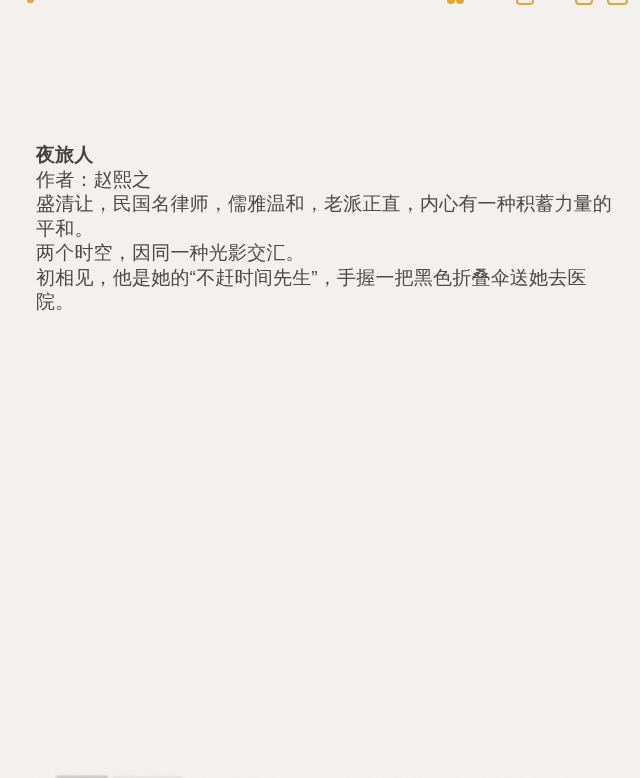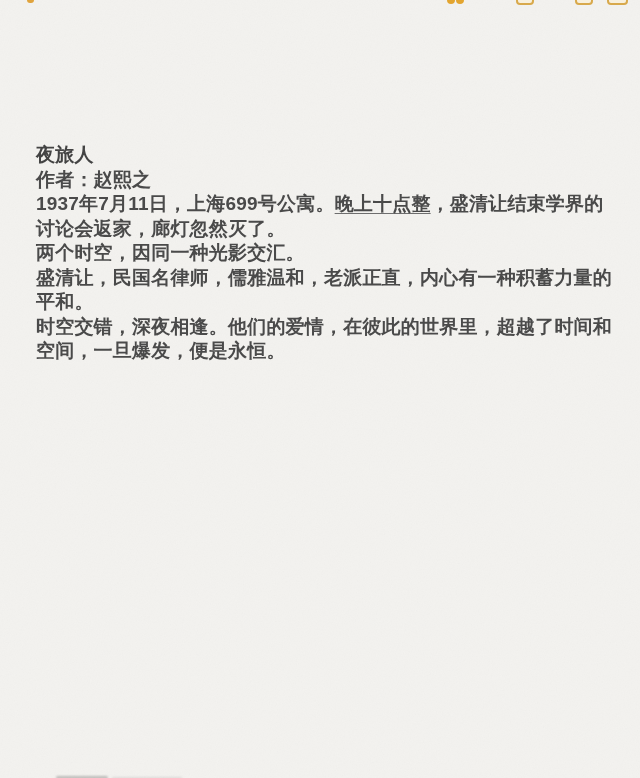--- a/index.html
+++ b/index.html
@@ -56,21 +56,20 @@
     width: 586px;
     color: #4a4a4a;
     font-size: 19px;
     line-height: 24.5px;
     letter-spacing: 0.2px;
   }
   .para {
     white-space: pre-wrap;
     margin: 0;
     word-break: break-all;
-    font-weight: bold;
   }
   .para.bold { font-weight: 600; color: #434343; }
   .u {
     text-decoration: underline;
     text-decoration-thickness: 1px;
     text-underline-offset: 3px;
     text-decoration-color: #6e6e6e;
   }
 
   
@@ -105,25 +104,23 @@
   <div class="icon-nub"></div>
   <div class="icon-dot dot-left"></div>
   <div class="icon-dot dot-right"></div>
   <div class="icon-roundrect rr1"></div>
   <div class="icon-roundrect rr2"></div>
   <div class="icon-roundrect rr3"></div>
 
   <div class="note-body">
       <div class="para bold"><span>夜旅人</span></div>
       <div class="para"><span>作者：赵熙之</span></div>
-      <div class="para"><span>1937年7月11日，上海699号公寓。</span><span class="u">晚上十点整</span><span>，盛清让结束学界的
-讨论会返家，廊灯忽然灭了。</span></div>
-      <div class="para"><span>两个时空，因同一种光影交汇。</span></div>
       <div class="para"><span>盛清让，民国名律师，儒雅温和，老派正直，内心有一种积蓄力量的
 平和。</span></div>
-      <div class="para"><span>时空交错，深夜相逢。他们的爱情，在彼此的世界里，超越了时间和
-空间，一旦爆发，便是永恒。</span></div>
+      <div class="para"><span>两个时空，因同一种光影交汇。</span></div>
+      <div class="para"><span>初相见，他是她的“不赶时间先生”，手握一把黑色折叠伞送她去医
+院。</span></div>
     </div>
 
   <div class="bottom-smudge-1"></div>
   <div class="bottom-smudge-2"></div>
 
 </div>
 
 </body></html>

